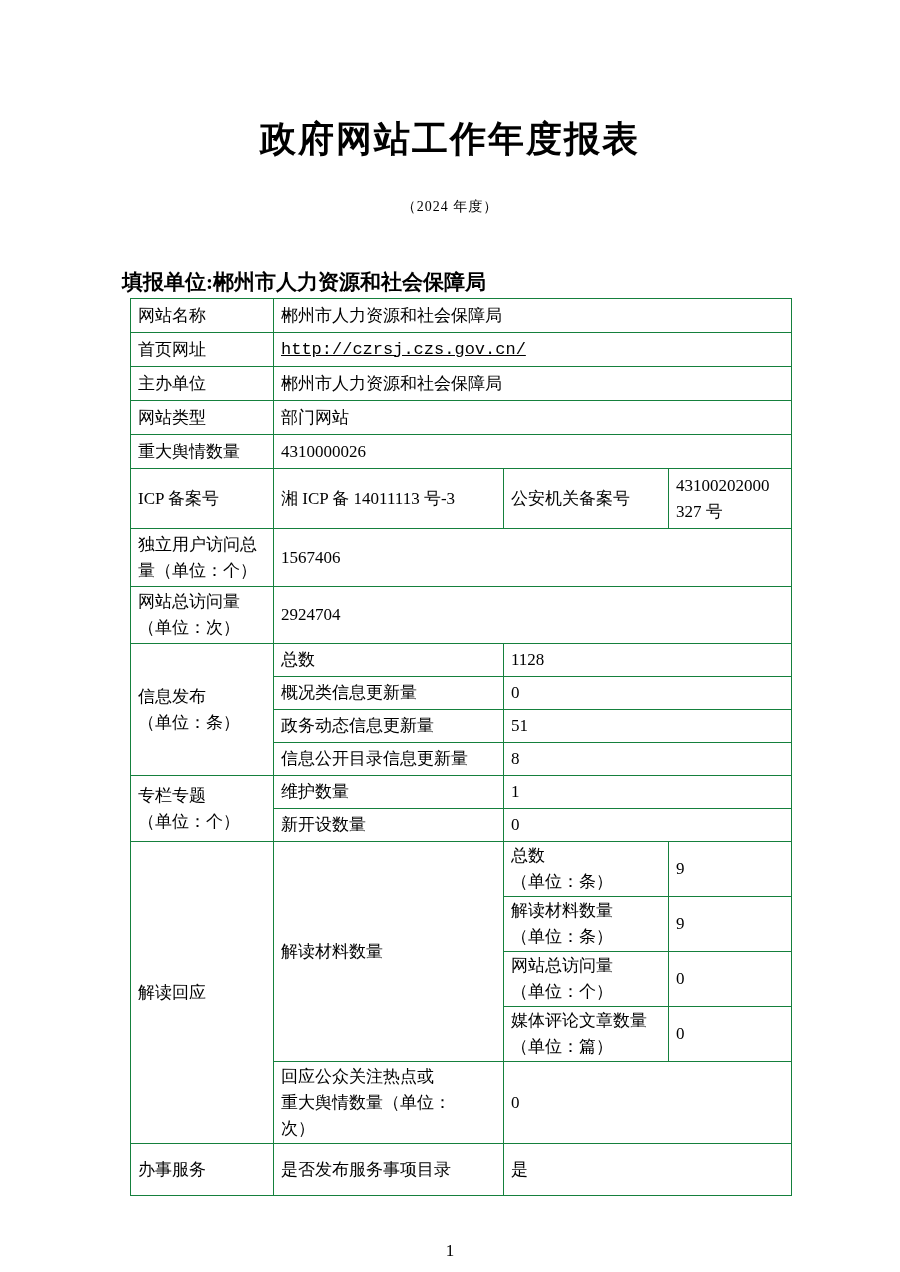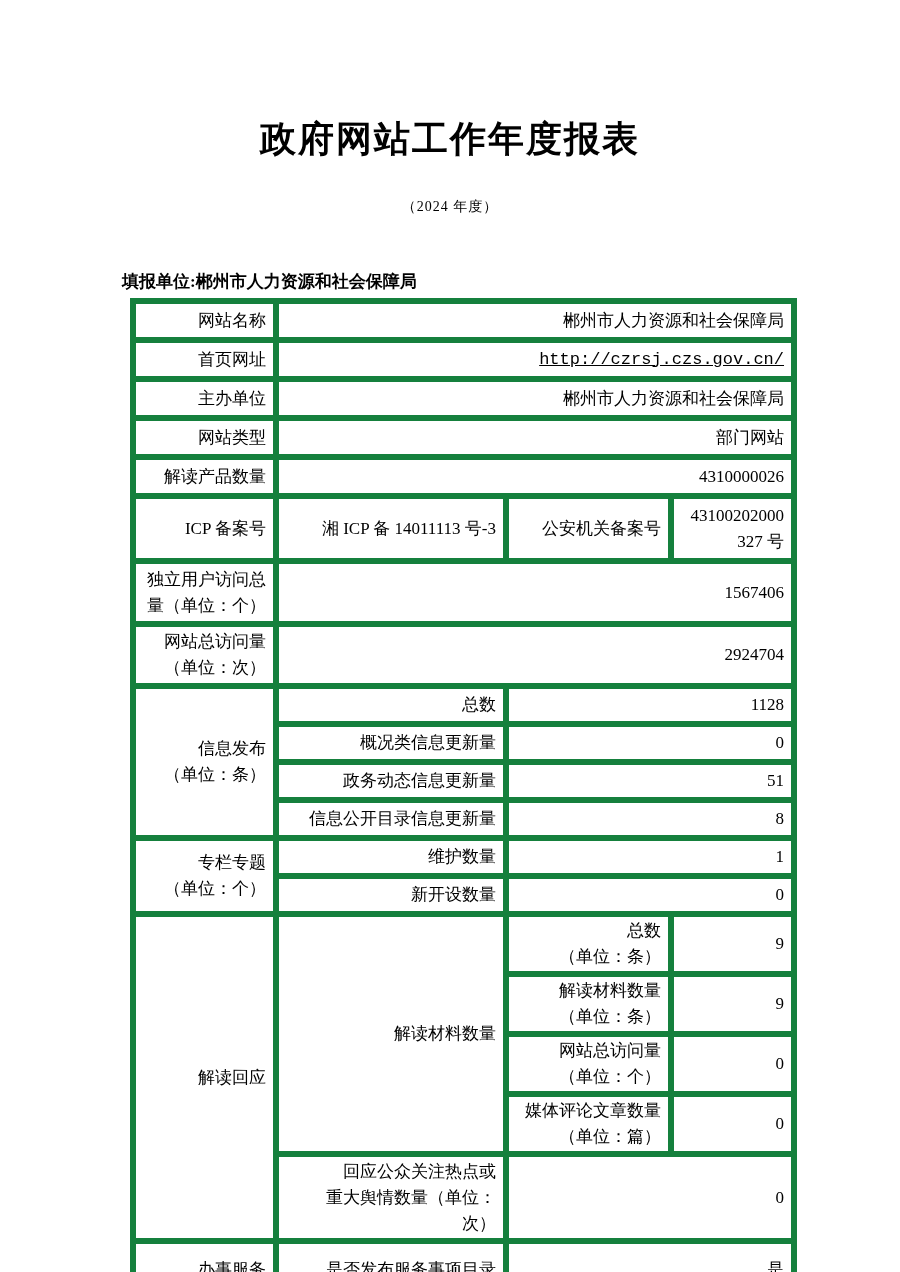--- a/index.html
+++ b/index.html
@@ -25,32 +25,32 @@
   .subtitle {
     margin-top: 34px;
     text-align: center;
     font-size: 14px;
     line-height: 24px;
     letter-spacing: 1px;
   }
   .reporting-unit {
     margin: 52px 4px 0 122px;
     font-weight: 700;
-    font-size: 17px;
+    font-size: 21px;
     line-height: 22px;
   }
   table.report {
     border-collapse: collapse;
     table-layout: fixed;
     margin: 5px 0 0 130px;
     width: 661px;
   }
   table.report td {
-    border: 6px solid #15803d;
-    text-align: right;
+    border: 1px solid #15803d;
+    text-align: left;
     vertical-align: middle;
     font-size: 17px;
     line-height: 26px;
     padding: 1px 7px;
     white-space: pre-line;
     overflow: hidden;
   }
   .h31 td, td.h31 { height: 31px; }
   td.h57 { height: 57px; }
   td.h55 { height: 55px; }
@@ -103,21 +103,21 @@
       </tr>
       <tr class="h31">
         <td>主办单位</td>
         <td colspan="3">郴州市人力资源和社会保障局</td>
       </tr>
       <tr class="h31">
         <td>网站类型</td>
         <td colspan="3">部门网站</td>
       </tr>
       <tr class="h31">
-        <td>解读产品数量</td>
+        <td>重大舆情数量</td>
         <td colspan="3">4310000026</td>
       </tr>
       <tr>
         <td class="h57">ICP 备案号</td>
         <td class="h57">湘 ICP 备 14011113 号-3</td>
         <td class="h57">公安机关备案号</td>
         <td class="h57">43100202000
 327 号</td>
       </tr>
       <tr>

